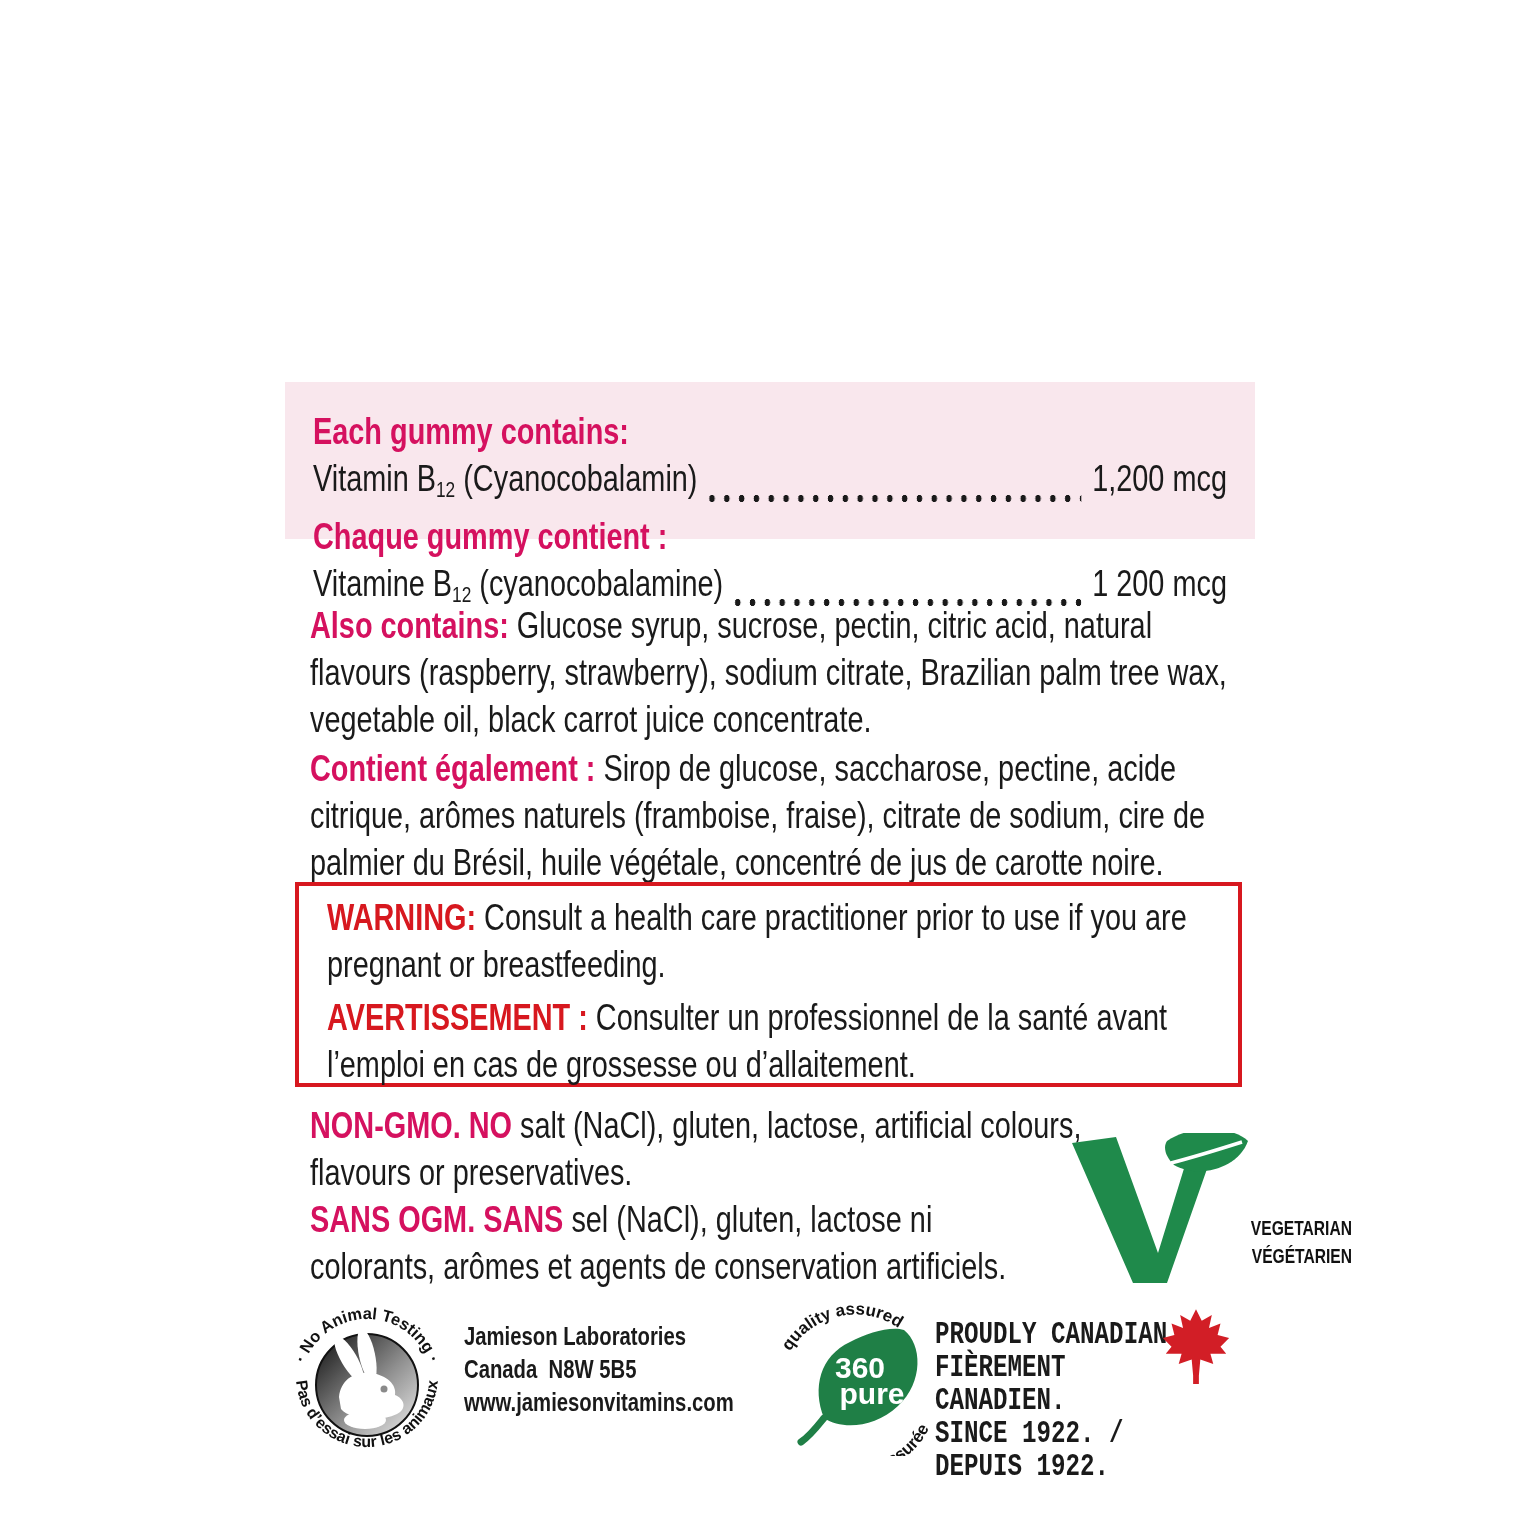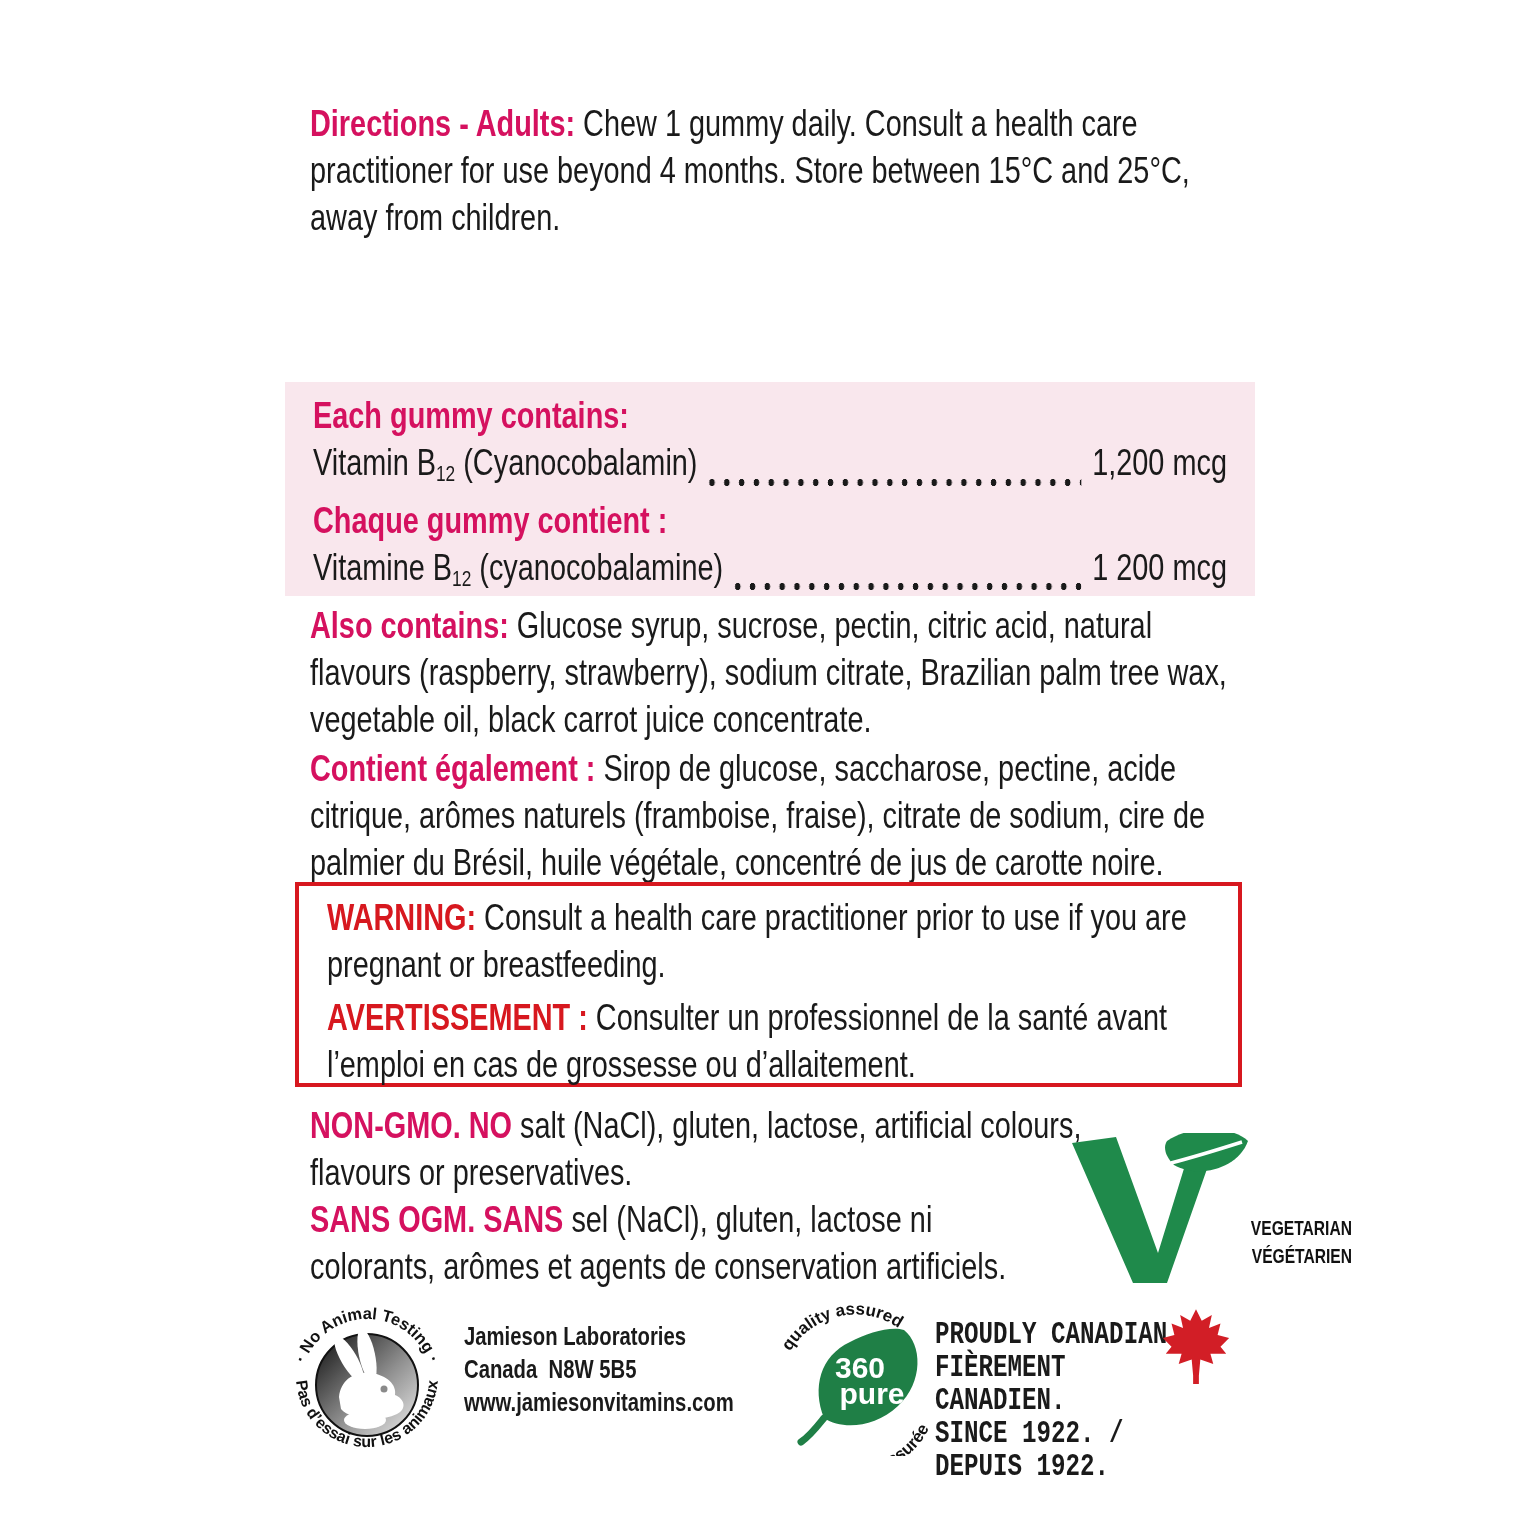--- a/index.html
+++ b/index.html
@@ -7,22 +7,22 @@
     position:relative; width:1540px; height:1540px; background:#ffffff;
     font-family:"Liberation Sans", sans-serif; color:#1a1a1a; overflow:hidden;
   }
   
   .cx { transform:scaleX(.78); transform-origin:0 0; width:128.2%; }
   .para { position:absolute; font-size:37px; line-height:47px; font-weight:normal; }
   .lead { font-weight:bold; color:#D5115F; }
   .lead-red { font-weight:bold; color:#D7181F; }
 
   .panel {
-    position:absolute; left:285px; top:382px; width:970px; height:214px;
-    background:#F9E7ED; box-sizing:border-box; padding:10px 28px;
+    position:absolute; left:285px; top:382px; width:970px; height:157px;
+    background:#F9E7ED; box-sizing:border-box; padding:26px 28px;
   }
   .panel-head { font-size:37px; line-height:47px; font-weight:bold; color:#D5115F; }
   .dose-row { display:flex; align-items:baseline; font-size:37px; line-height:47px; white-space:nowrap; }
   .dose-name { flex:none; }
   .sb { font-size:.6em; vertical-align:-0.25em; }
   .leader {
     flex:1; align-self:flex-end; height:9px; margin:0 14px 10px 14px;
     background-image:radial-gradient(circle at 4.5px 4.5px, #1a1a1a 3.3px, transparent 4px);
     background-size:19px 9px; background-repeat:repeat-x;
   }
@@ -40,26 +40,20 @@
   .veg-badge { position:absolute; left:1045px; top:1133px; width:215px; height:150px;text-align:right; }
   .veg-word { position:absolute; font-weight:bold; font-size:20px; line-height:20px; color:#111; }
 
   svg text { font-family:"Liberation Sans", sans-serif; }
 </style>
 </head>
 <body>
 
 <div class="page">
 
-  <div class="para" style="left:310px; top:100px; width:935px;">
-    <div class="cx">
-      <span class="lead">Directions - Adults:</span>
-      <span>Chew 1 gummy daily. Consult a health care practitioner for use beyond 4 months. Store between 15°C and 25°C, away from children.</span>
-    </div>
-  </div>
 
 
   <div class="panel">
     <div class="cx">
       <div class="panel-head">Each gummy contains:</div>
       <div class="dose-row">
         <span class="dose-name"><span>Vitamin B</span><span class="sb">12</span><span> (Cyanocobalamin)</span></span>
         <span class="leader"></span>
         <span class="dose-amount">1,200 mcg</span>
       </div>

